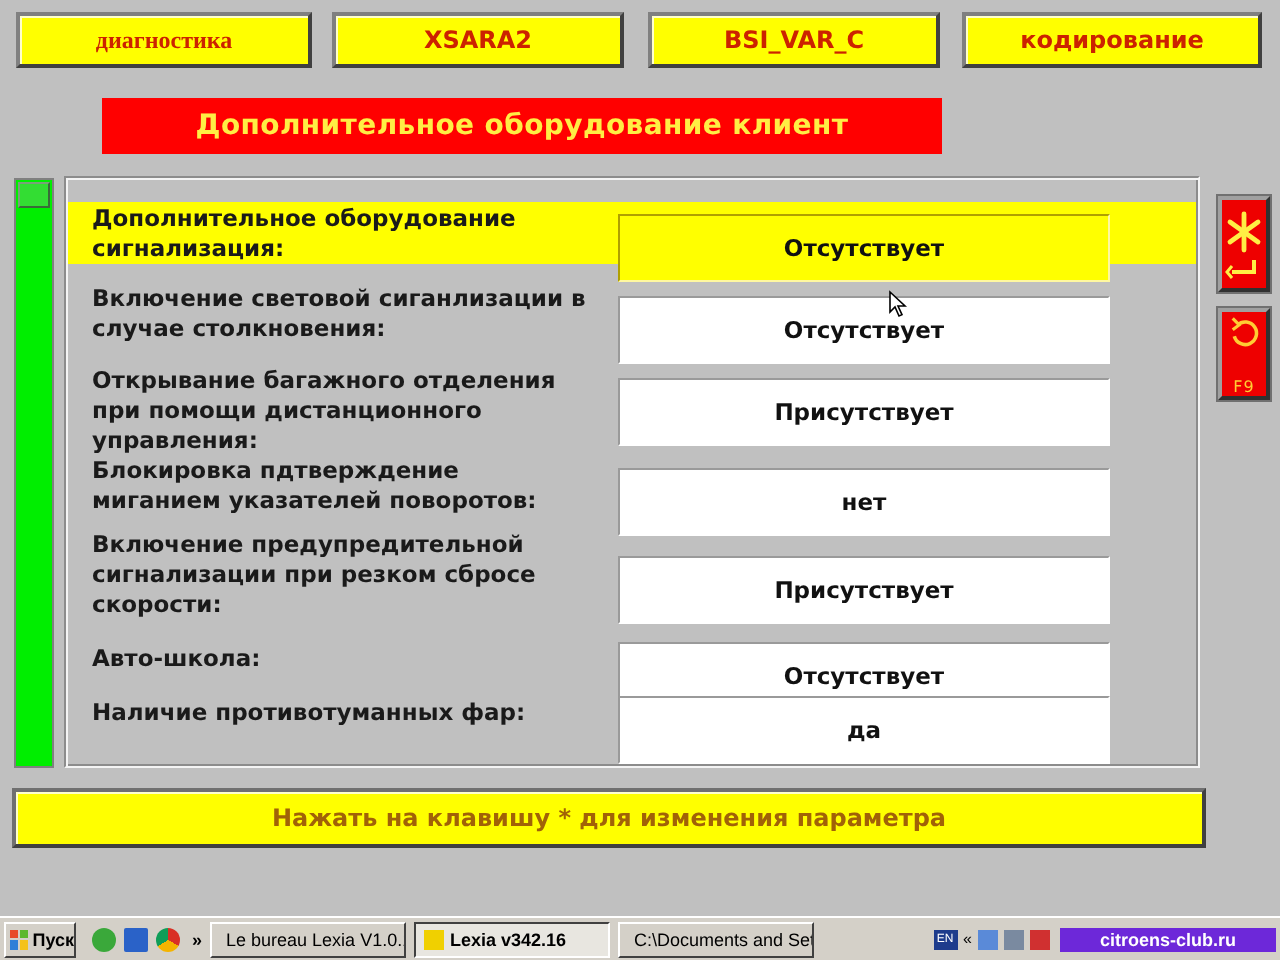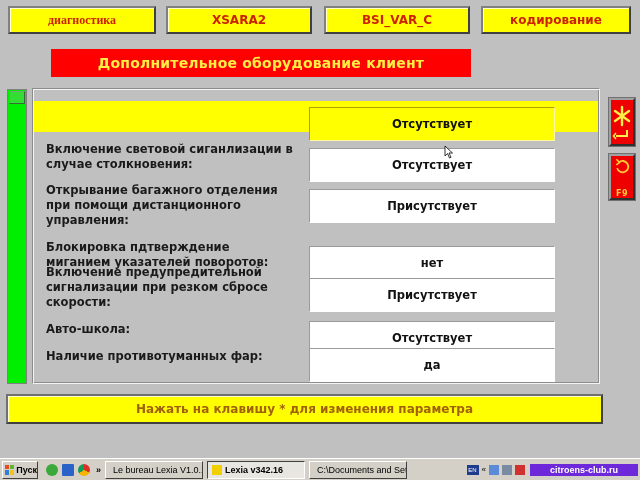--- a/index.html
+++ b/index.html
@@ -86,21 +86,21 @@
     background: #ee0000;
     border: 2px solid;
     border-color: #a0a0a0 #303030 #303030 #a0a0a0;
     outline: 1px solid #707070;
     display: flex; flex-direction: column; align-items: center; justify-content: center;
     cursor: pointer;
   }
   .side-btn.b1 { top: 98px; height: 48px; }
   .side-btn.b2 { top: 154px; height: 46px; }
   .side-btn svg { display: block; }
-  .fkey { font-size: 8px; font-weight: bold; color: #ffcc33; margin-top: 12px; letter-spacing: 0.5px; }
+  .fkey { font-size: 8px; font-weight: normal; color: #ffcc33; margin-top: 12px; letter-spacing: 0.5px; }
 
   
   .hint-bar {
     position: absolute; left: 6px; top: 394px; width: 597px; height: 30px;
     background: #ffff00;
     border: 2px solid;
     border-color: #707070 #404040 #404040 #707070;
     box-shadow: inset 1px 1px 0 #ffffcc;
     display: flex; align-items: center; justify-content: center;
     font-size: 12px; font-weight: bold; color: #a16207;
@@ -161,34 +161,35 @@
 
   <div class="page-title">Дополнительное оборудование клиент</div>
 
   <div class="scroll-track">
     <div class="scroll-thumb"></div>
   </div>
 
   <div class="mp"></div>
 
   <div class="row selected" style="top:101px;height:31px;">
+    <div class="row-label" style="top:1px;">Дополнительное оборудование сигнализация:</div>
     <div class="row-value" style="top:6px;">Отсутствует</div>
   </div>
 
   <div class="row" style="top:142px;height:32px;">
     <div class="row-label" style="top:0;">Включение световой сиганлизации в случае столкновения:</div>
     <div class="row-value" style="top:6px;">Отсутствует</div>
   </div>
 
   <div class="row" style="top:183px;height:32px;">
     <div class="row-label" style="top:0;">Открывание багажного отделения при помощи дистанционного управления:</div>
     <div class="row-value" style="top:6px;">Присутствует</div>
   </div>
 
-  <div class="row" style="top:240px;height:32px;">
+  <div class="row" style="top:228px;height:32px;">
     <div class="row-label" style="top:0;">Блокировка пдтверждение миганием указателей поворотов:</div>
     <div class="row-value" style="top:6px;">нет</div>
   </div>
 
   <div class="row" style="top:265px;height:46px;">
     <div class="row-label" style="top:0;">Включение предупредительной сигнализации при резком сбросе скорости:</div>
     <div class="row-value" style="top:13px;">Присутствует</div>
   </div>
 
   <div class="row" style="top:321px;height:18px;">

